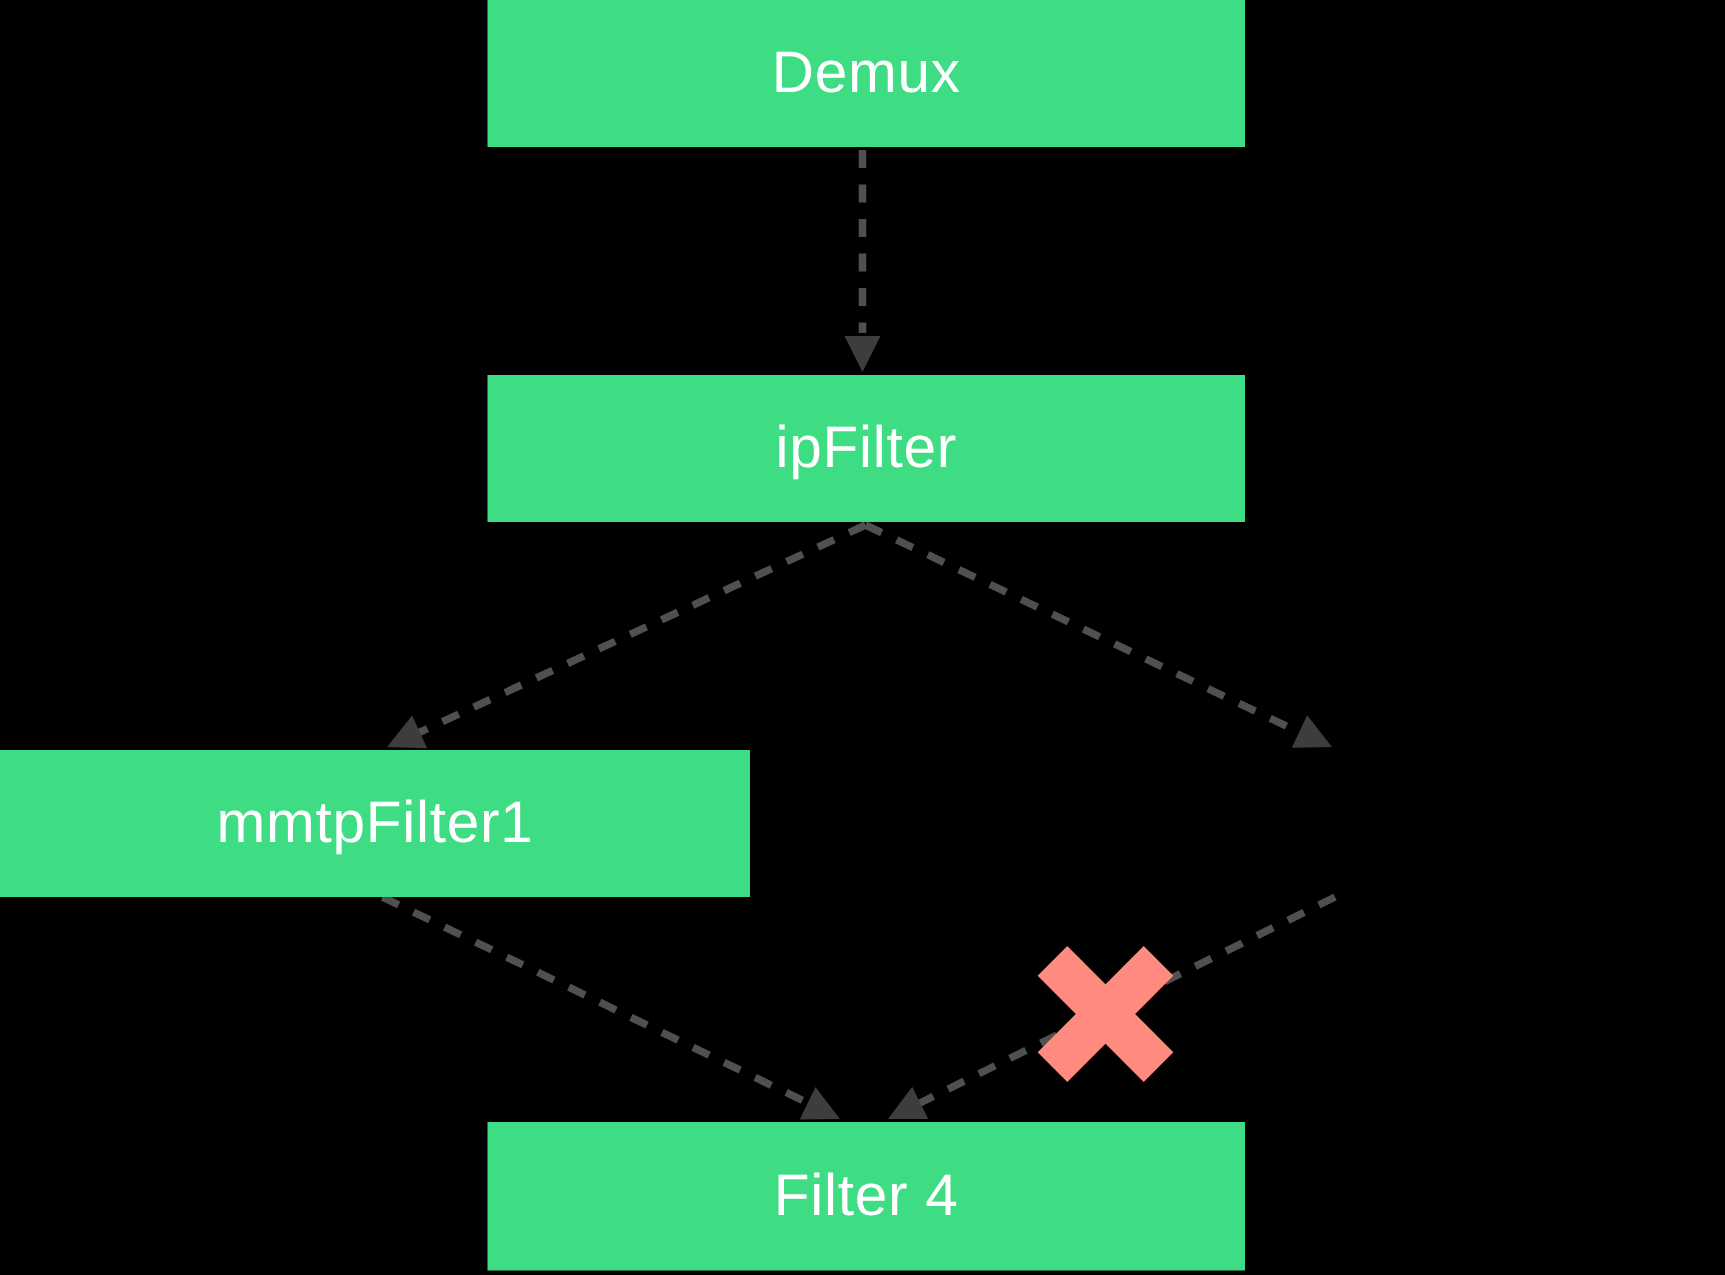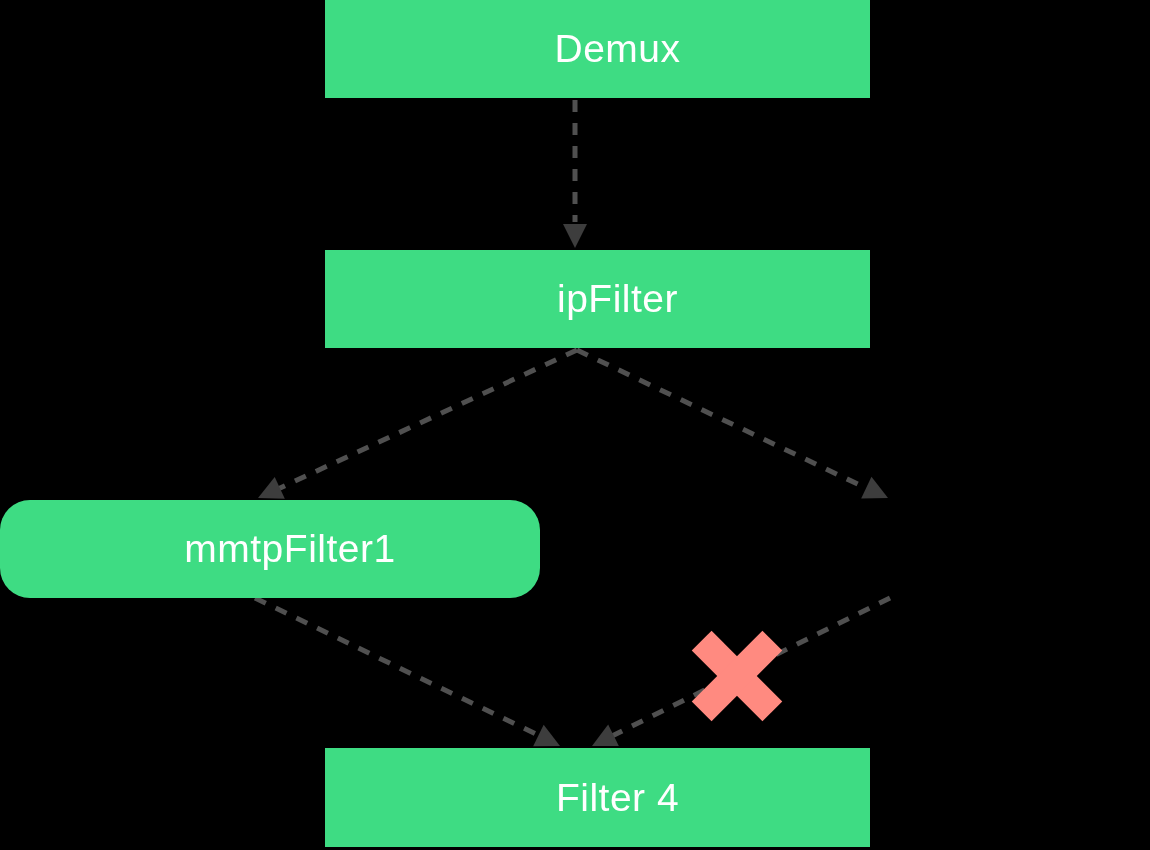--- a/index.html
+++ b/index.html
@@ -25,25 +25,24 @@
   .node {
     position: absolute;
     display: flex;
     align-items: center;
     justify-content: center;
     background: #3edc83;
     color: #ffffff;
     font-size: 39px;
     font-weight: 400;
     letter-spacing: 0.5px;
-    padding-left: 40px;
   }
   .node-demux        { left: 325px; top: 0px;   width: 505px; height: 98px; }
   .node-ipfilter     { left: 325px; top: 250px; width: 505px; height: 98px; text-align: center; }
-  .node-mmtpfilter1  { left: 0px;   top: 500px; width: 500px; height: 98px; border-radius: 30px; }
+  .node-mmtpfilter1  { left: 0px;   top: 500px; width: 500px; height: 98px; }
   .node-mmtpfilter2  { left: 650px; top: 500px; width: 500px; height: 98px; }
   .node-filter4      { left: 325px; top: 748px; width: 505px; height: 99px; }
 
   .edge-line {
     stroke: #505050;
     stroke-width: 5;
     stroke-dasharray: 12 11;
     fill: none;
   }
   .edge-arrowhead {

